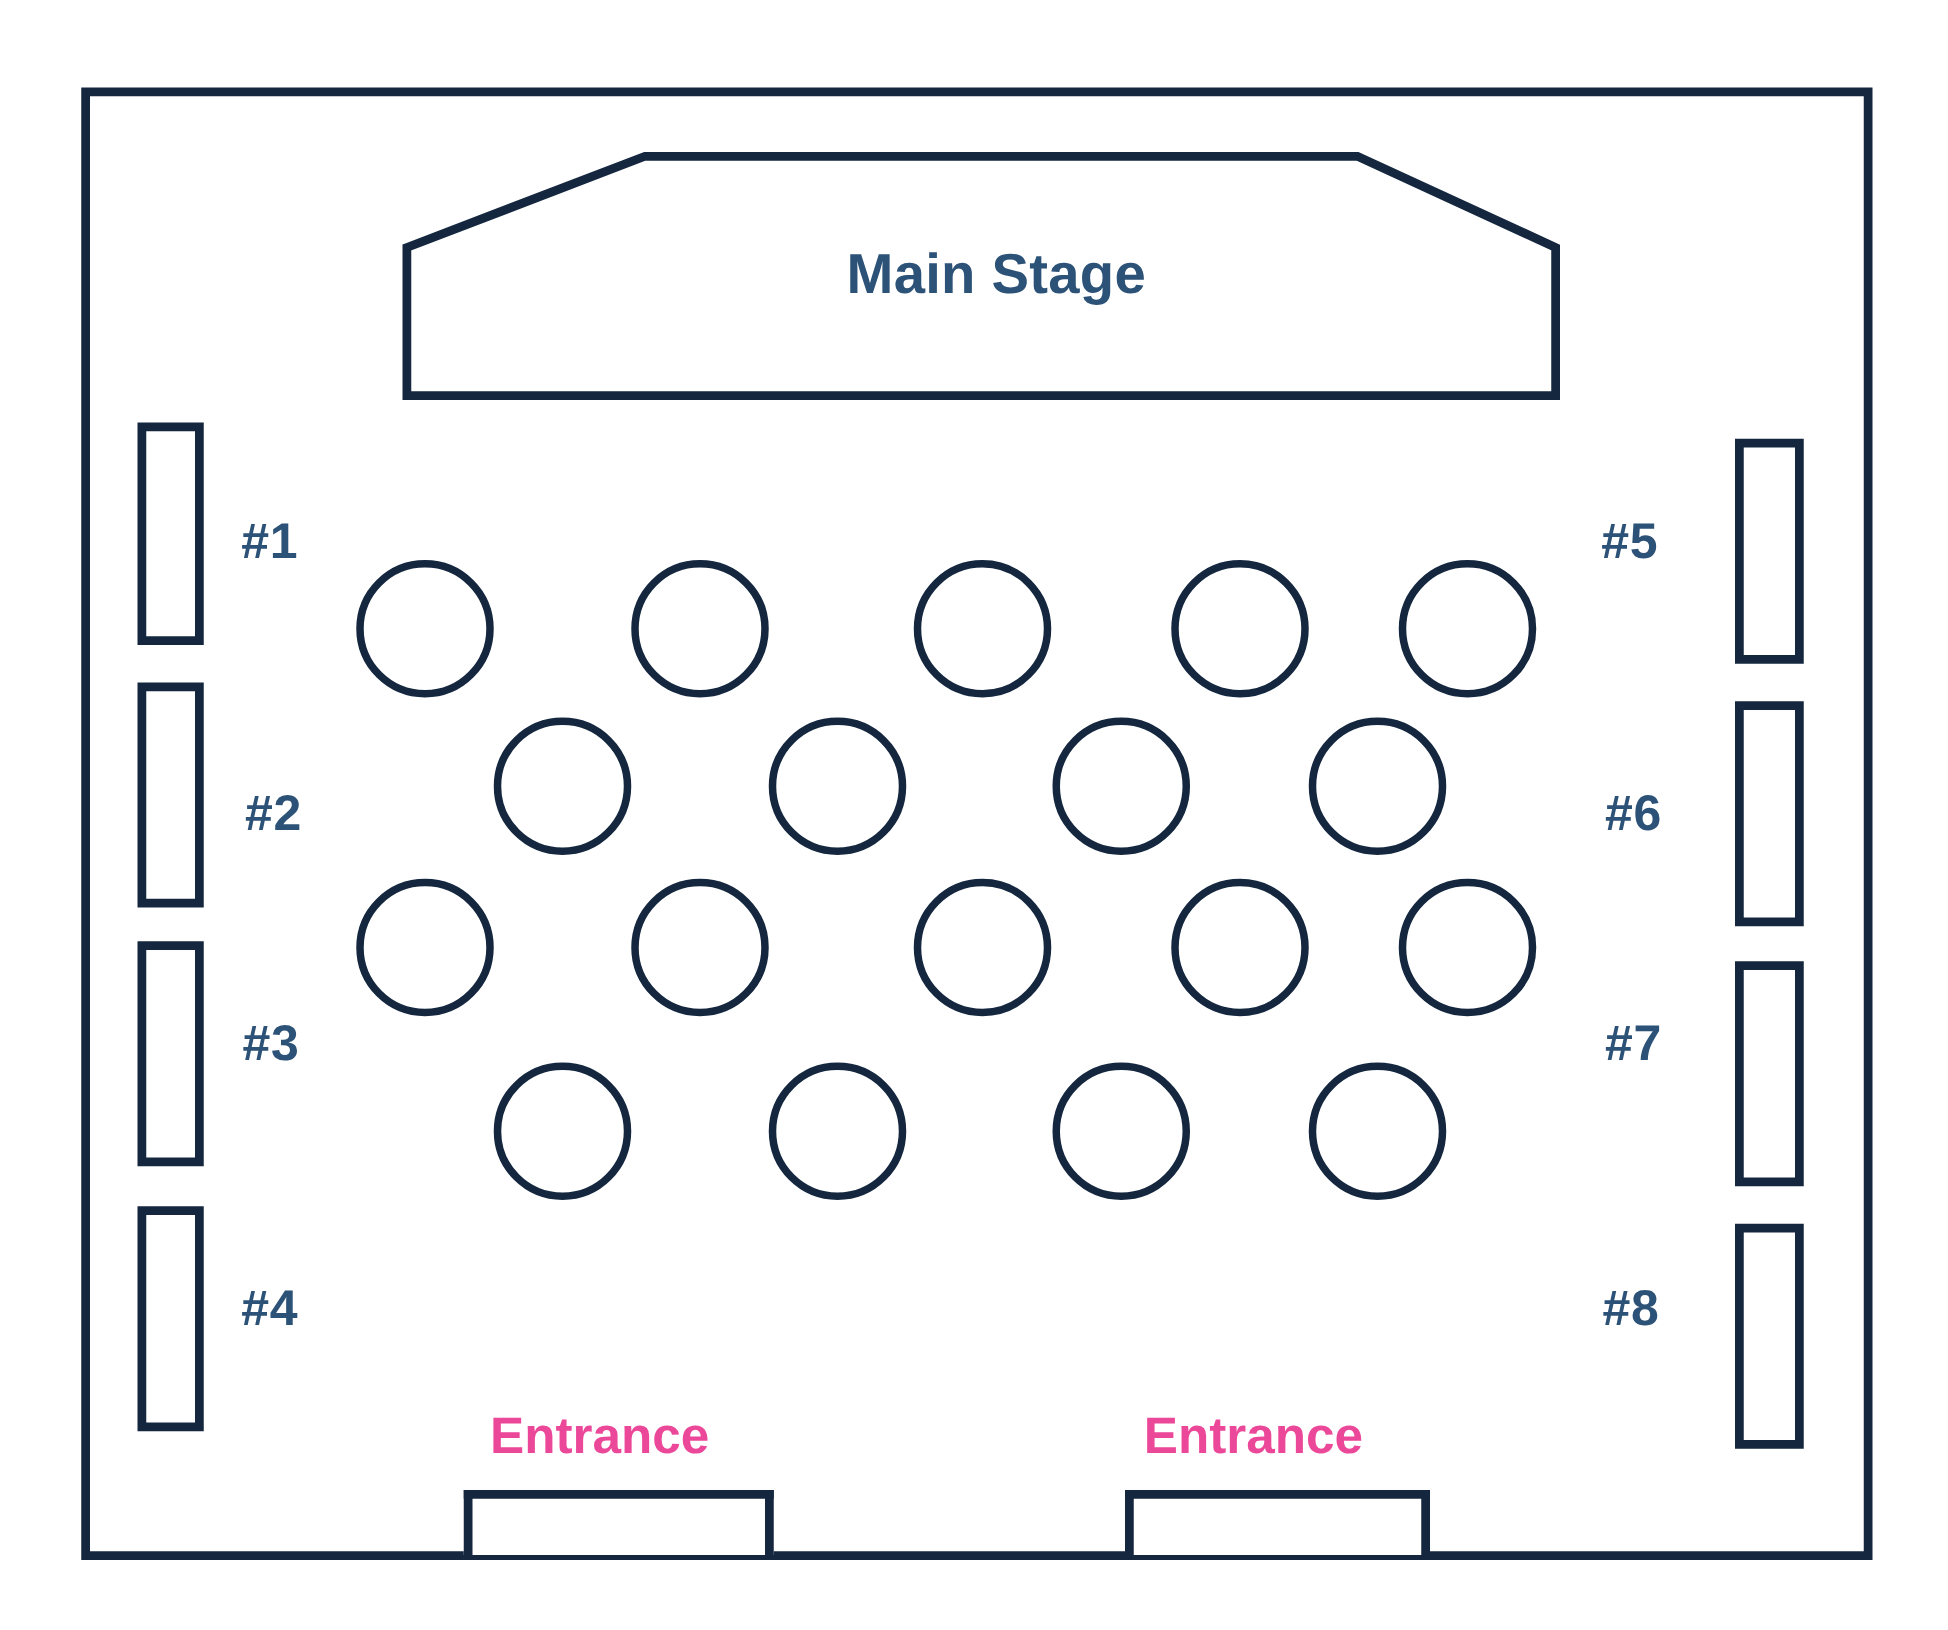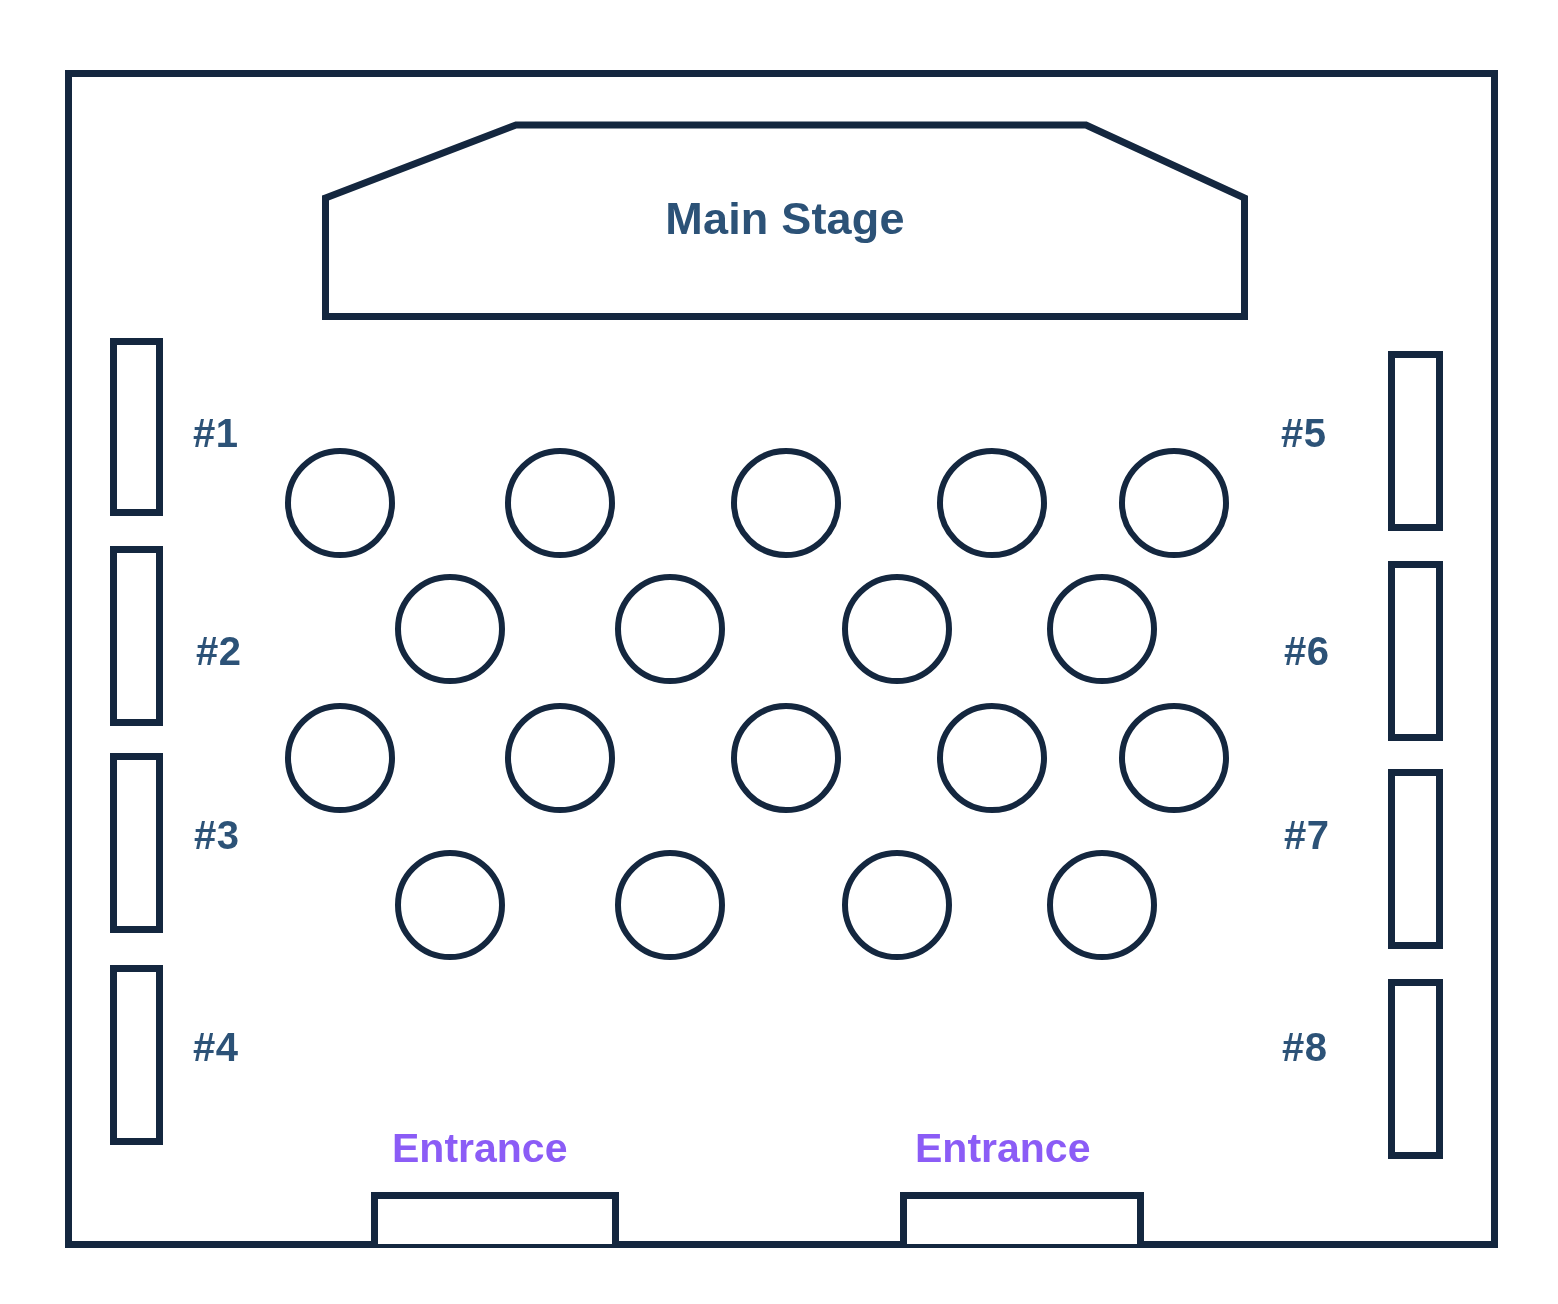--- a/index.html
+++ b/index.html
@@ -39,21 +39,21 @@
     height: 202px;
   }
   .stage svg {
     display: block;
     width: 100%;
     height: 100%;
     overflow: visible;
   }
   .stage-label {
     position: absolute;
-    left: 0;
+    left: 12px;
     top: 0;
     width: 926px;
     height: 202px;
     display: flex;
     align-items: center;
     justify-content: center;
     font-size: 45px;
     font-weight: bold;
     color: #2c5277;
     letter-spacing: 0.2px;
@@ -91,21 +91,21 @@
     border-right: 7px solid #14273f;
     border-top: 7px solid #14273f;
     border-bottom: none;
     box-sizing: border-box;
     background: #ffffff;
   }
   .entrance-label {
     position: absolute;
     font-size: 41px;
     font-weight: bold;
-    color: #8b5cf6;
+    color: #ec4899;
     white-space: nowrap;
   }
 </style>
 </head>
 <body>
 
 <div id="floorplan-root">
 
   <div class="venue-wall"></div>
 

